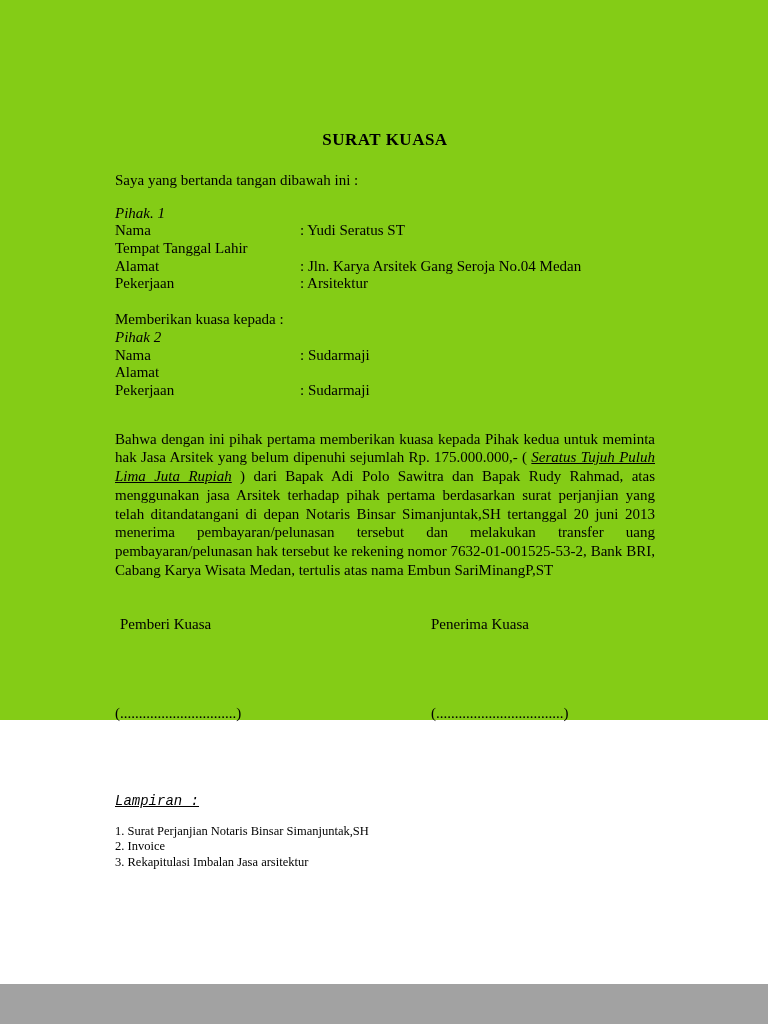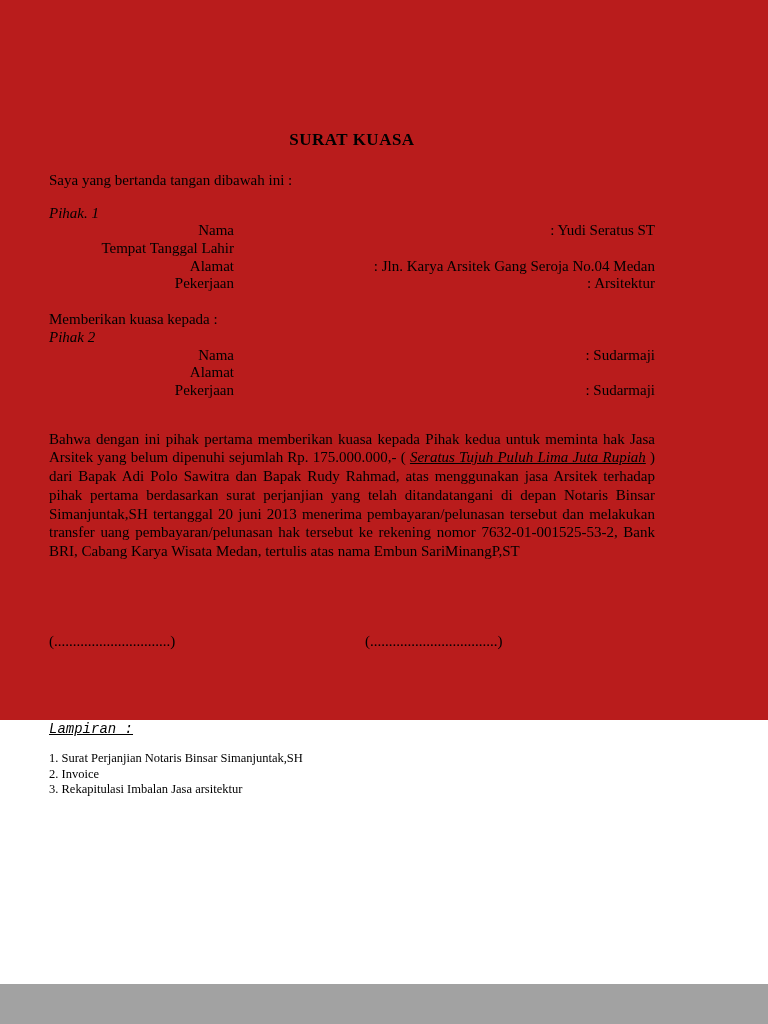--- a/index.html
+++ b/index.html
@@ -9,23 +9,23 @@
     height: 1024px;
     background: #ffffff;
     font-family: "Liberation Serif", serif;
     color: #000000;
     overflow: hidden;
   }
   .page {
     position: relative;
     width: 768px;
     height: 720px;
-    background: #b91c1c;
+    background: #84cc16;
     box-sizing: border-box;
-    padding: 130px 113px 0 49px;
+    padding: 130px 113px 0 115px;
     font-size: 15px;
     line-height: 1.18;
   }
   .doc-title {
     margin: 0;
     text-align: center;
     font-size: 17px;
     font-weight: bold;
     letter-spacing: 0.5px;
   }
@@ -34,21 +34,20 @@
   }
   .party-heading {
     font-style: italic;
     margin-top: 15px;
   }
   .party-heading.tight {
     margin-top: 0;
   }
   .field-row {
     display: flex;
-    text-align: right;
   }
   .field-label {
     width: 185px;
     flex: 0 0 185px;
   }
   .field-value {
     flex: 1;
   }
   .grant-line {
     margin-top: 18px;
@@ -145,20 +144,24 @@
   </div>
   <div class="field-row">
     <span class="field-label">Pekerjaan</span>
     <span class="field-value">: Sudarmaji</span>
   </div>
 
   <div class="body-paragraph">
     <span>Bahwa dengan ini pihak pertama memberikan kuasa kepada Pihak kedua untuk meminta hak Jasa Arsitek yang belum dipenuhi sejumlah Rp. 175.000.000,- ( </span><span class="highlight">Seratus Tujuh Puluh Lima Juta Rupiah</span><span> ) dari Bapak Adi Polo Sawitra dan Bapak Rudy Rahmad, atas menggunakan jasa Arsitek terhadap pihak pertama berdasarkan surat perjanjian yang telah ditandatangani di depan Notaris Binsar Simanjuntak,SH tertanggal 20 juni 2013 menerima pembayaran/pelunasan tersebut dan melakukan transfer uang pembayaran/pelunasan hak tersebut ke rekening nomor 7632-01-001525-53-2, Bank BRI, Cabang Karya Wisata Medan, tertulis atas nama Embun SariMinangP,ST</span>
   </div>
 
+  <div class="signature-labels">
+    <span class="sig-left">Pemberi Kuasa</span>
+    <span class="sig-right">Penerima Kuasa</span>
+  </div>
 
   <div class="signature-lines">
     <span class="line-left">(...............................)</span>
     <span class="line-right">(..................................)</span>
   </div>
 
   <div class="lampiran-heading">Lampiran :</div>
 
   <div class="lampiran-list">
     <div>1. Surat Perjanjian Notaris Binsar Simanjuntak,SH</div>

